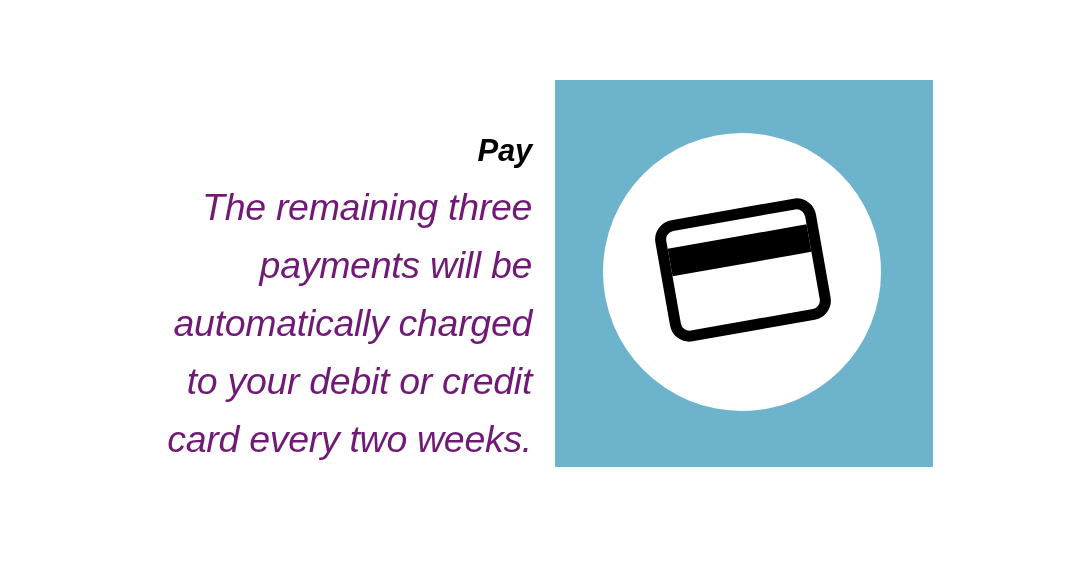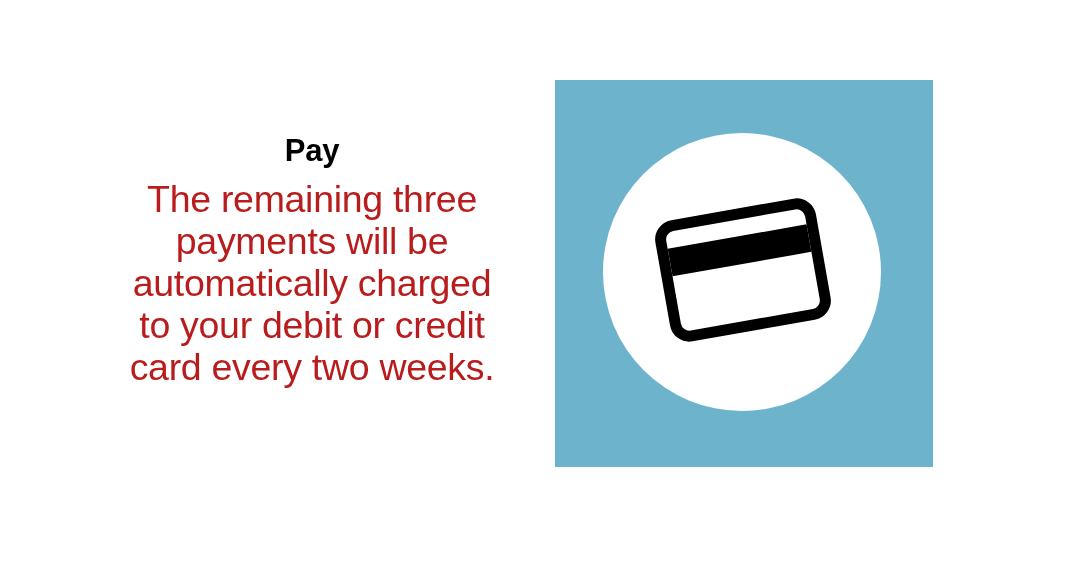--- a/index.html
+++ b/index.html
@@ -20,46 +20,47 @@
     left: 0;
     top: 0;
     width: 1080px;
     height: 572px;
     background: #ffffff;
   }
 
   
   #text-block {
     position: absolute;
-    left: 100px;
+    left: 108px;
     top: 132px;
     width: 424px;
-    text-align: center;
+    text-align: right;
     color: #000000;
+    font-style: italic;
   }
 
   #step-title {
     font-family: "Liberation Sans", sans-serif;
     font-size: 31px;
     font-weight: bold;
     line-height: 38px;
     letter-spacing: -0.2px;
     color: #000000;
     margin: 0;
     padding: 0;
   }
 
   #step-description {
     font-family: "Liberation Sans", sans-serif;
     font-size: 37.5px;
     font-weight: normal;
-    line-height: 42px;
+    line-height: 58px;
     letter-spacing: -0.3px;
-    color: #b91c1c;
-    margin: 10px;
+    color: #701a75;
+    margin: 0;
     padding: 0;
     margin-top: 8px;
     white-space: pre-line;
   }
 
   
   #icon-panel {
     position: absolute;
     left: 555px;
     top: 80px;

